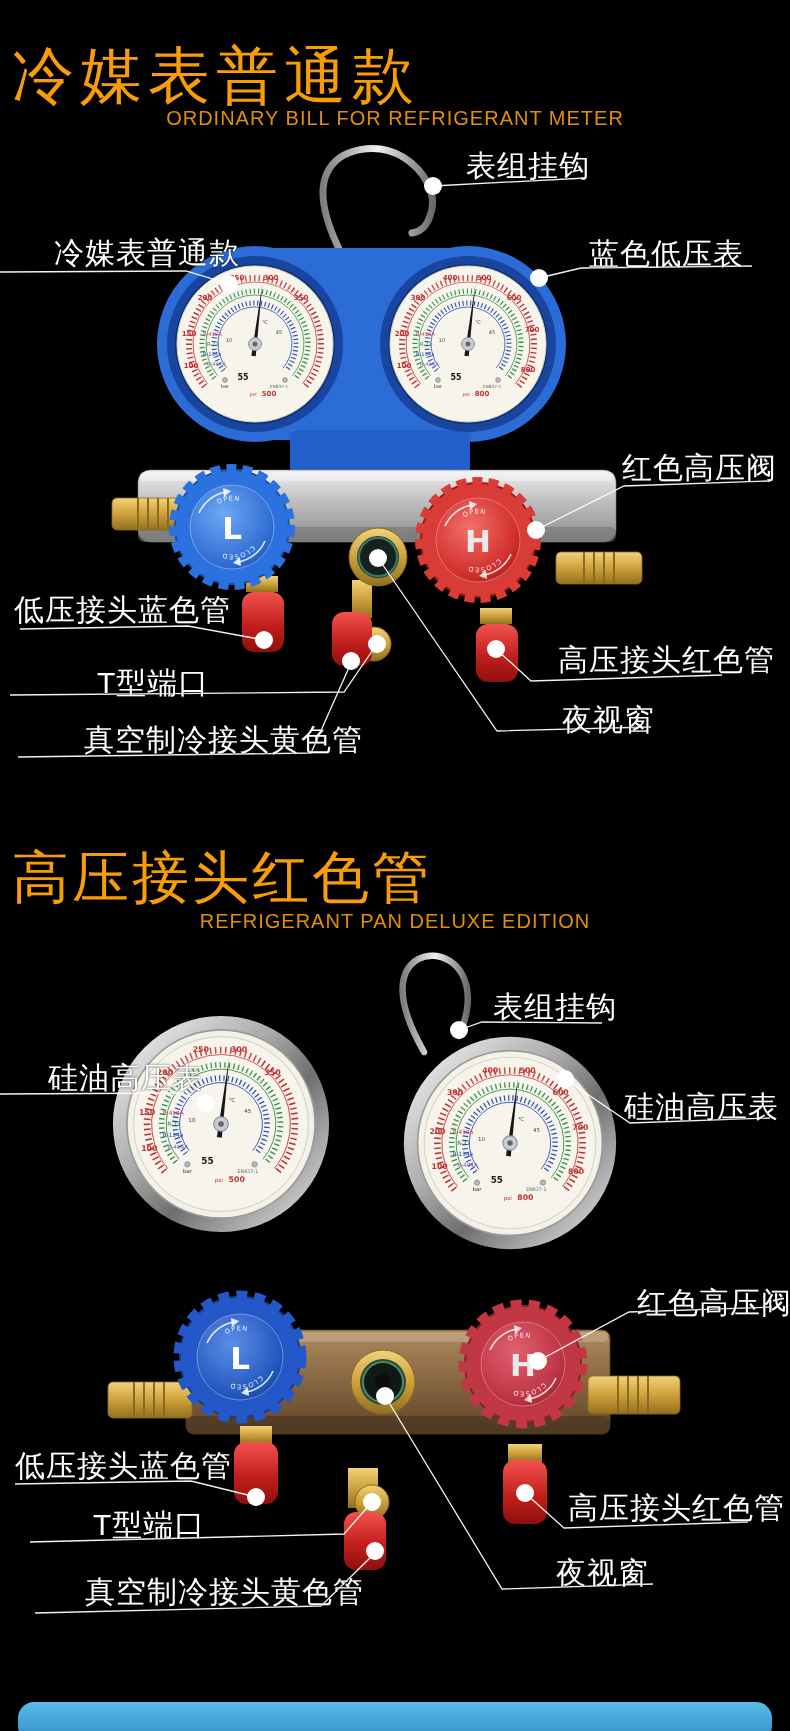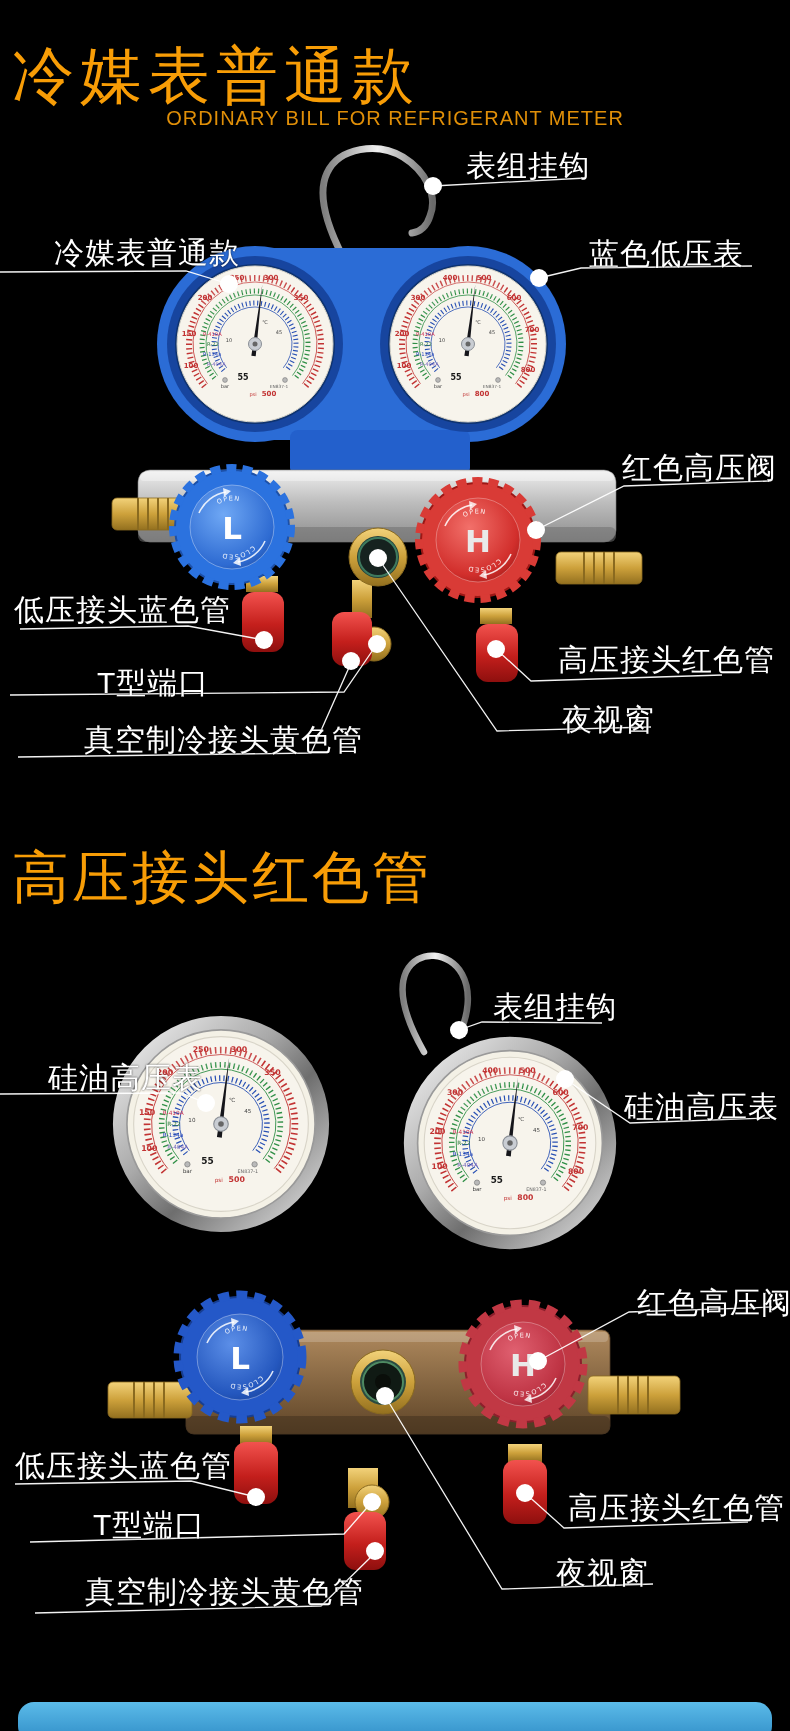--- a/index.html
+++ b/index.html
@@ -411,20 +411,21 @@
 <div class="callout" style="left:54px;top:233px">冷媒表普通款</div>
 <div class="callout" style="left:589px;top:234px">蓝色低压表</div>
 <div class="callout" style="left:622px;top:448px">红色高压阀</div>
 <div class="callout" style="left:14px;top:590px">低压接头蓝色管</div>
 <div class="callout" style="left:97px;top:663px">T型端口</div>
 <div class="callout" style="left:84px;top:720px">真空制冷接头黄色管</div>
 <div class="callout" style="left:558px;top:640px">高压接头红色管</div>
 <div class="callout" style="left:562px;top:700px">夜视窗</div>
 
 <div class="sec-title t2" style="top:840px">高压接头红色管</div>
+<div class="sec-sub" style="top:910px">REFRIGERANT PAN DELUXE EDITION</div>
 
 <div class="callout" style="left:493px;top:987px">表组挂钩</div>
 <div class="callout" style="left:48px;top:1058px">硅油高压表</div>
 <div class="callout" style="left:624px;top:1087px">硅油高压表</div>
 <div class="callout" style="left:637px;top:1283px">红色高压阀</div>
 <div class="callout" style="left:15px;top:1446px">低压接头蓝色管</div>
 <div class="callout" style="left:93px;top:1505px">T型端口</div>
 <div class="callout" style="left:85px;top:1572px">真空制冷接头黄色管</div>
 <div class="callout" style="left:568px;top:1488px">高压接头红色管</div>
 <div class="callout" style="left:556px;top:1553px">夜视窗</div>

